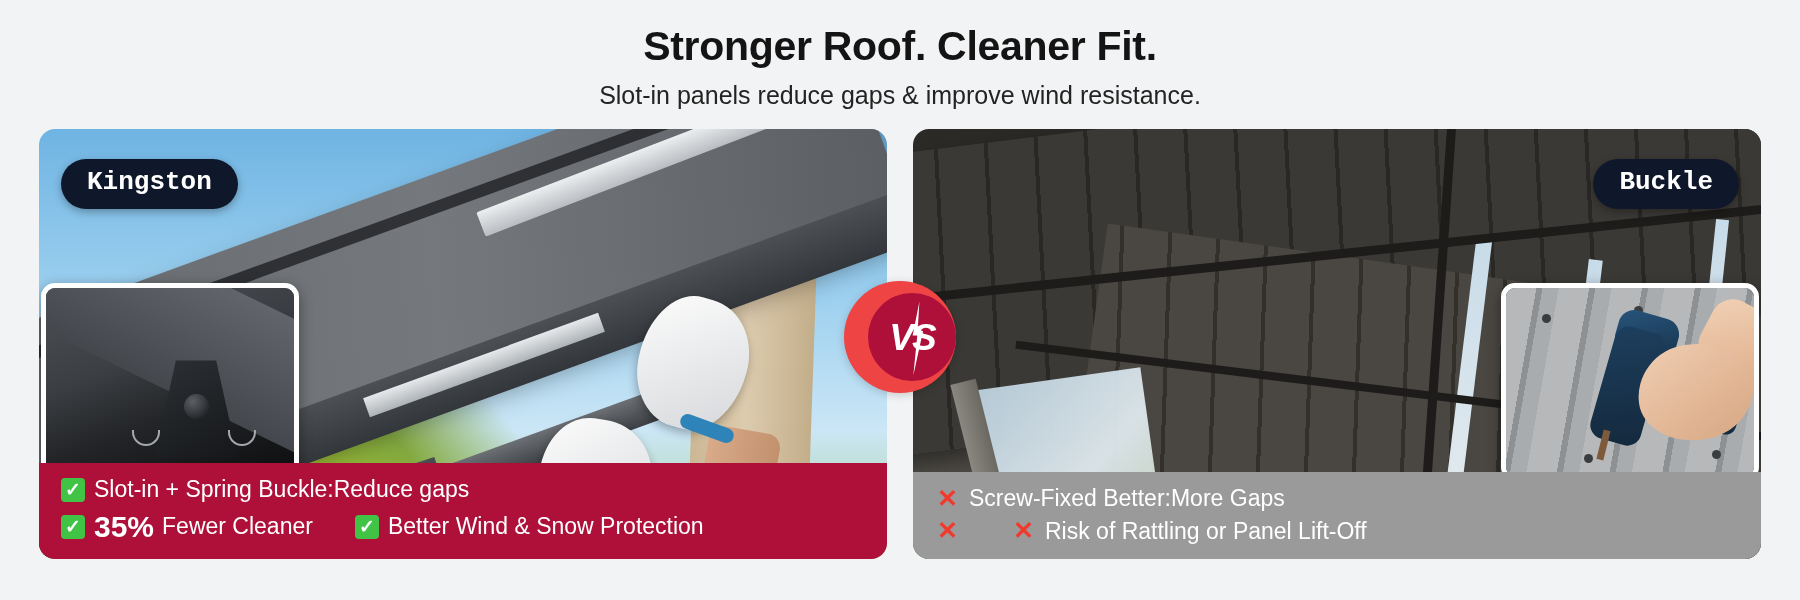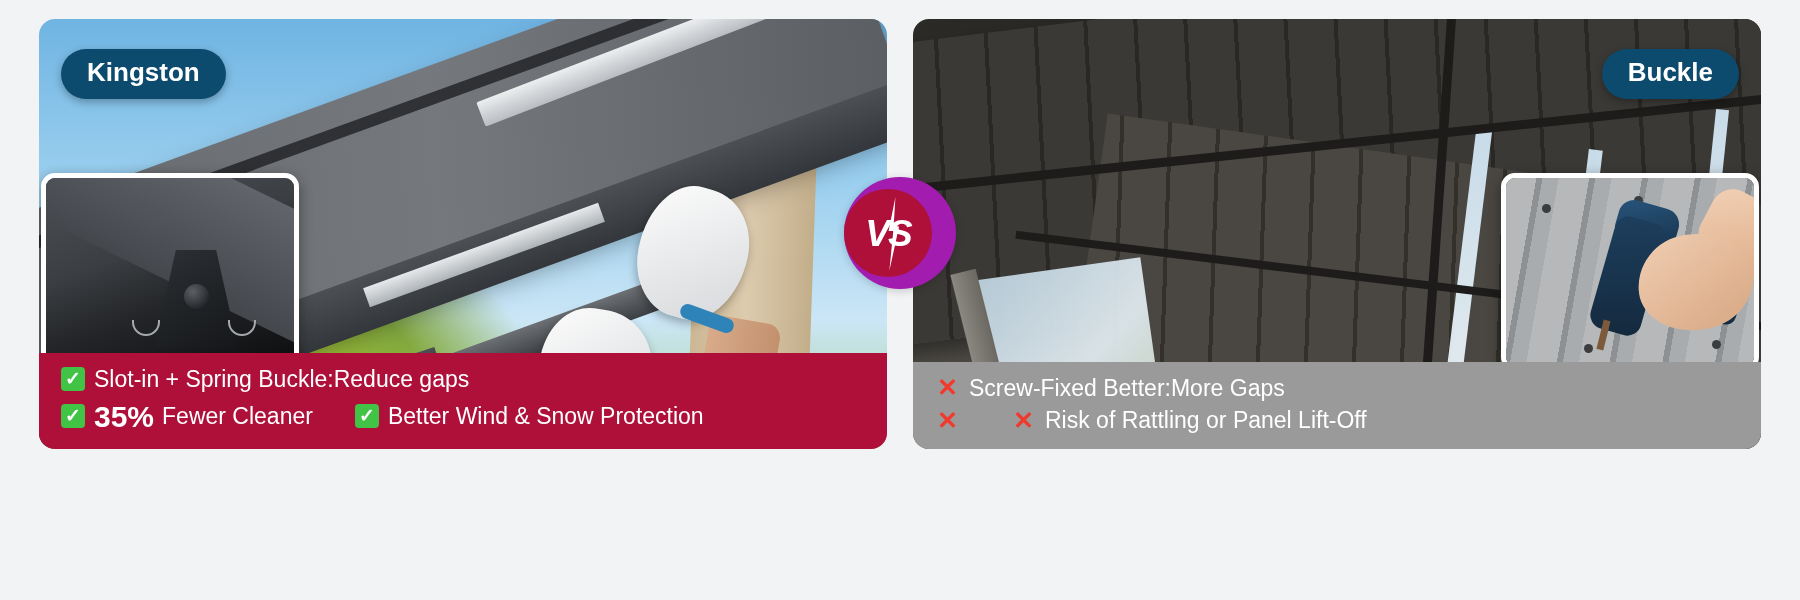--- a/index.html
+++ b/index.html
@@ -187,29 +187,30 @@
   .beam-c { left: 520px; top: -20px; width: 9px;  height: 440px; transform: rotate(4deg); }
   .post {
     position: absolute; left: 60px; top: 250px; width: 26px; height: 190px;
     background: linear-gradient(to right, #8b8881, #6b6861); transform: rotate(-14deg);
   }
 
   
   .pill {
     position: absolute;
     top: 30px;
-    background: #0c4a6e;
+    background: #0f172a;
     color: #ffffff;
     font-size: 26px;
     font-weight: bold;
     padding: 9px 26px 11px;
     border-radius: 26px;
     line-height: 1.15;
     box-shadow: 0 3px 8px rgba(0,0,0,.3);
     white-space: nowrap;
+    font-family: Liberation Mono, monospace;
   }
   .pill-left  { left: 22px; }
   .pill-right { right: 22px; }
 
   
   .inset {
     position: absolute;
     bottom: 78px;
     width: 258px;
     height: 198px;
@@ -335,29 +336,29 @@
   .big-pct {
     font-size: 30px;
     font-weight: bold;
     margin-right: 8px;
   }
 
   
   .vs {
     position: absolute;
     left: 50%;
-    top: 158px;
+    top: 152px;
     transform: translateX(-50%);
     width: 112px;
     height: 112px;
     border-radius: 50%;
-    background: #a21caf;
+    background: #ef4444;
     display: flex;
     align-items: center;
-    justify-content: flex-start;
+    justify-content: flex-end;
     z-index: 6;
     box-shadow: 0 2px 8px rgba(0,0,0,.18);
   }
   .vs-inner {
     width: 88px; height: 88px;
     border-radius: 50%;
     background: #ae1039;
     display: flex;
     align-items: center;
     justify-content: center;
@@ -377,20 +378,24 @@
     width: 18px; height: 74px;
     background: #ffffff;
     clip-path: polygon(58% 0, 20% 46%, 46% 46%, 24% 100%, 78% 40%, 48% 40%);
   }
 </style>
 </head>
 <body>
 
 <div class="banner">
 
+  <div class="header">
+    <div class="headline">Stronger Roof. Cleaner Fit.</div>
+    <div class="subhead">Slot-in panels reduce gaps &amp; improve wind resistance.</div>
+  </div>
 
   <div class="compare">
 
     <div class="panel">
 
       <div class="photo photo-left">
         <div class="wall"></div>
         <div class="wall-vent"></div>
         <div class="slab"></div>
         <div class="slab-2"></div>

